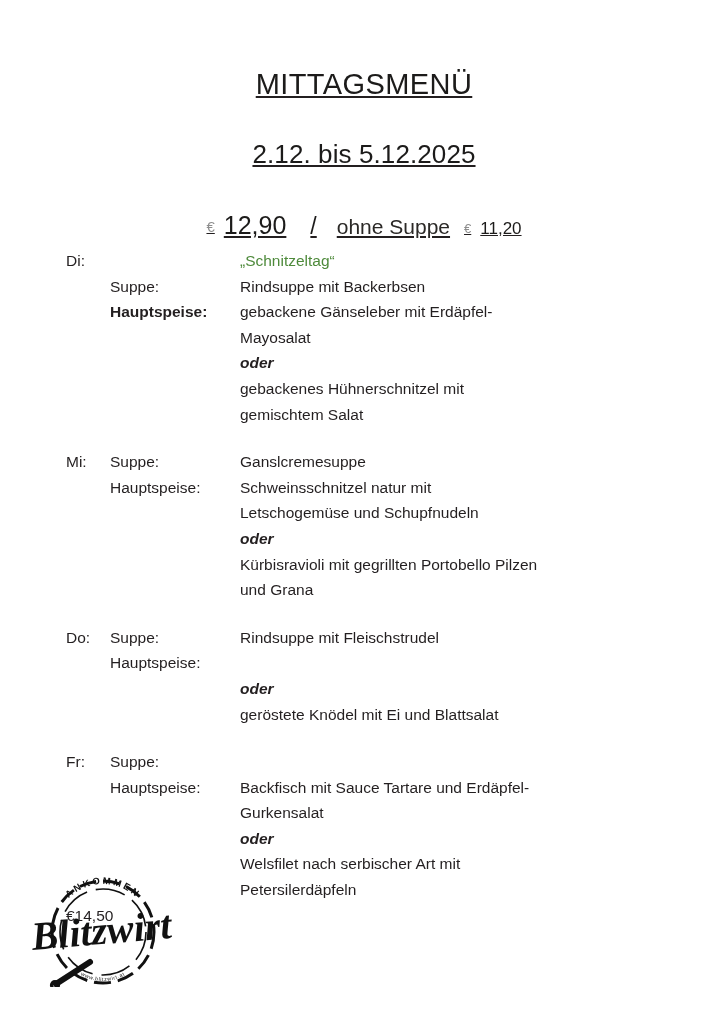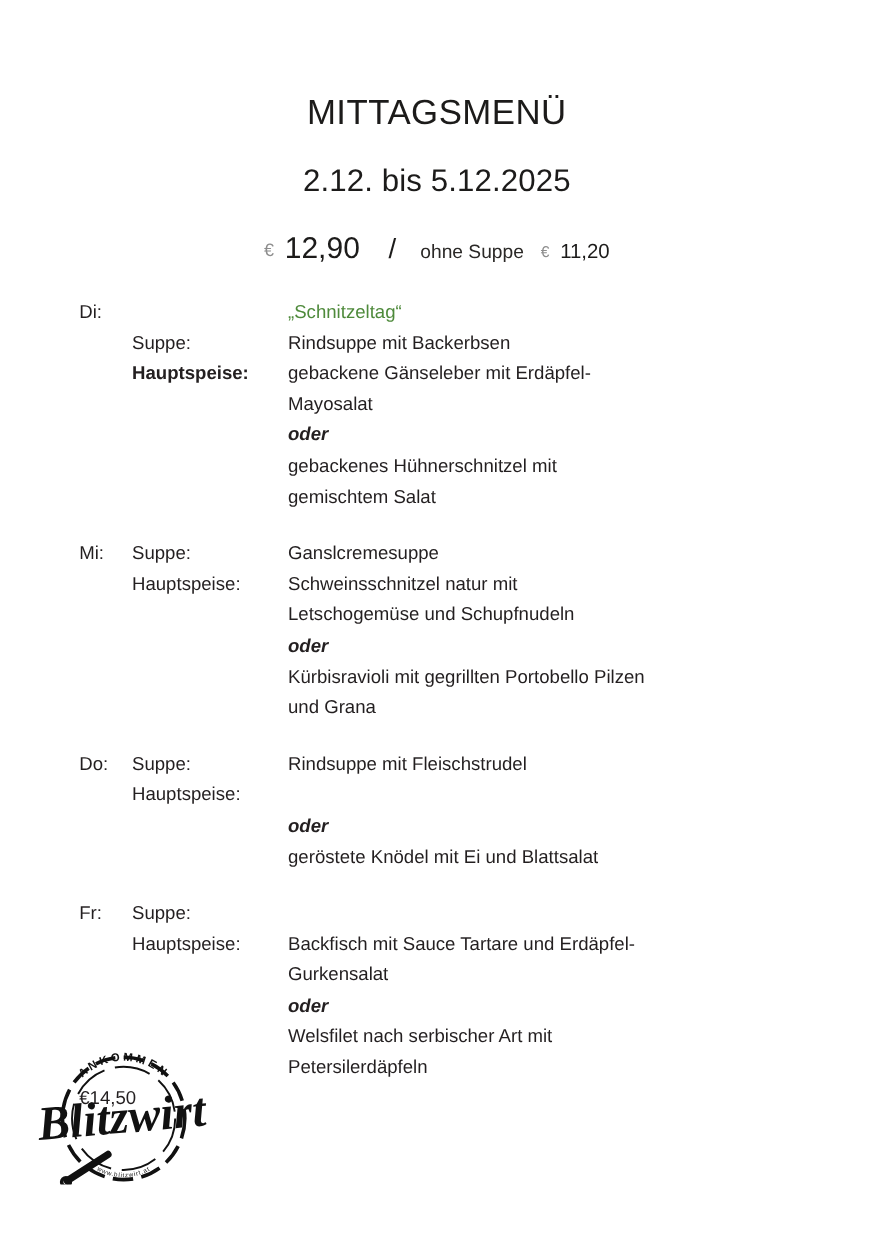--- a/index.html
+++ b/index.html
@@ -19,39 +19,40 @@
   }
 
   .page {
     position: absolute;
     inset: 0;
   }
 
   
   .header {
     position: absolute;
-    top: 80px;
+    top: 70px;
     left: 0;
     width: 728px;
     text-align: center;
+    text-decoration: underline;
   }
   .menu-title {
     font-size: 29px;
     font-weight: 400;
     letter-spacing: 0.4px;
     line-height: 1;
     margin: 0;
     color: #1c1b1a;
   }
   .date-range {
     font-size: 26px;
     font-weight: 400;
     letter-spacing: 0.1px;
     line-height: 1;
-    margin: 0;
+    margin: 14px;
     padding-top: 28px;
     color: #1c1b1a;
   }
 
   .price-line {
     padding-top: 30px;
     display: flex;
     justify-content: center;
     align-items: baseline;
     white-space: nowrap;
@@ -69,21 +70,21 @@
     font-weight: 400;
     margin-left: 9px;
   }
   .price-slash {
     font-size: 23px;
     color: #1c1b1a;
     font-weight: 400;
     margin: 0 20px 0 24px;
   }
   .price-note {
-    font-size: 16px;
+    font-size: 21px;
     color: #2b2927;
     font-weight: 400;
   }
   .euro-sign-small {
     font-size: 13px;
     color: #8d8d8d;
     margin-left: 14px;
     position: relative;
     top: -1px;
   }

